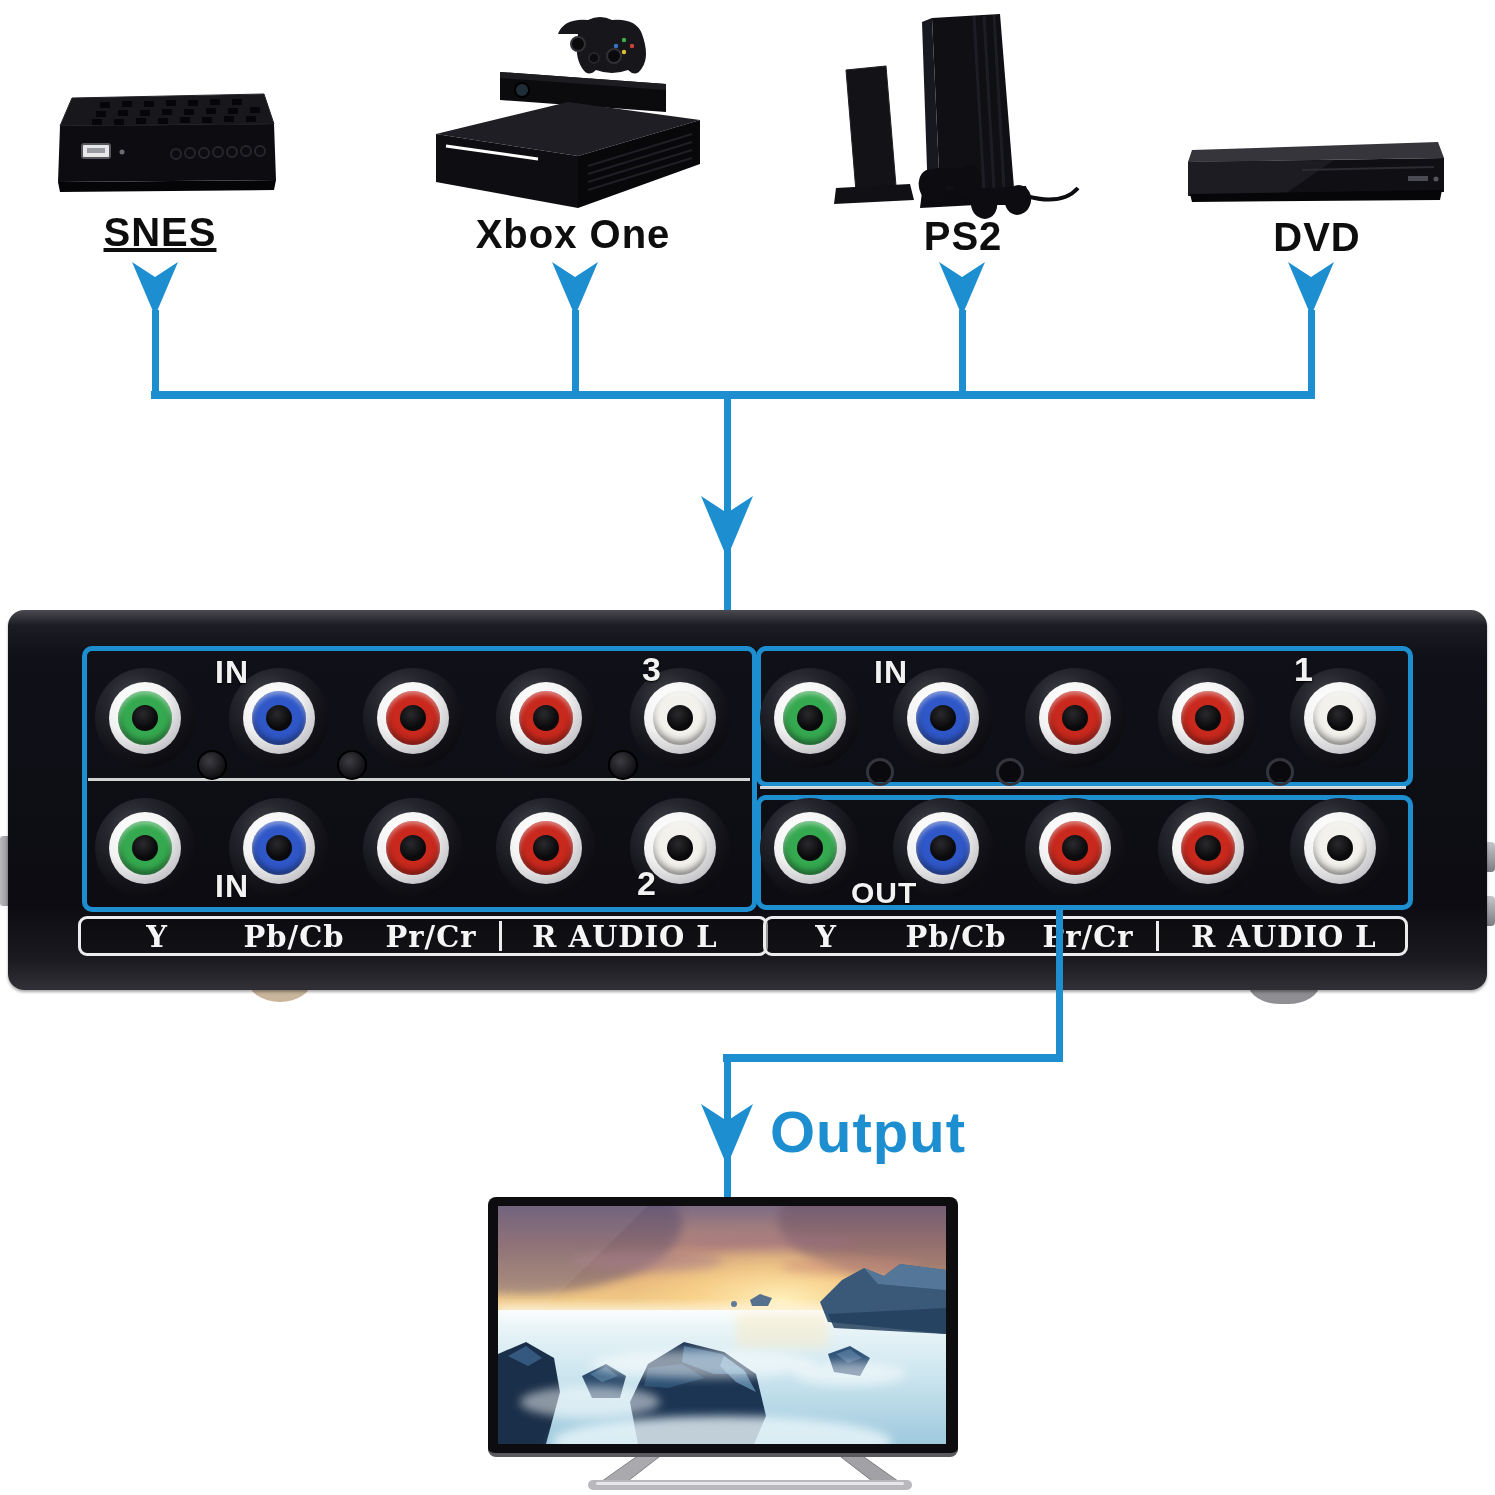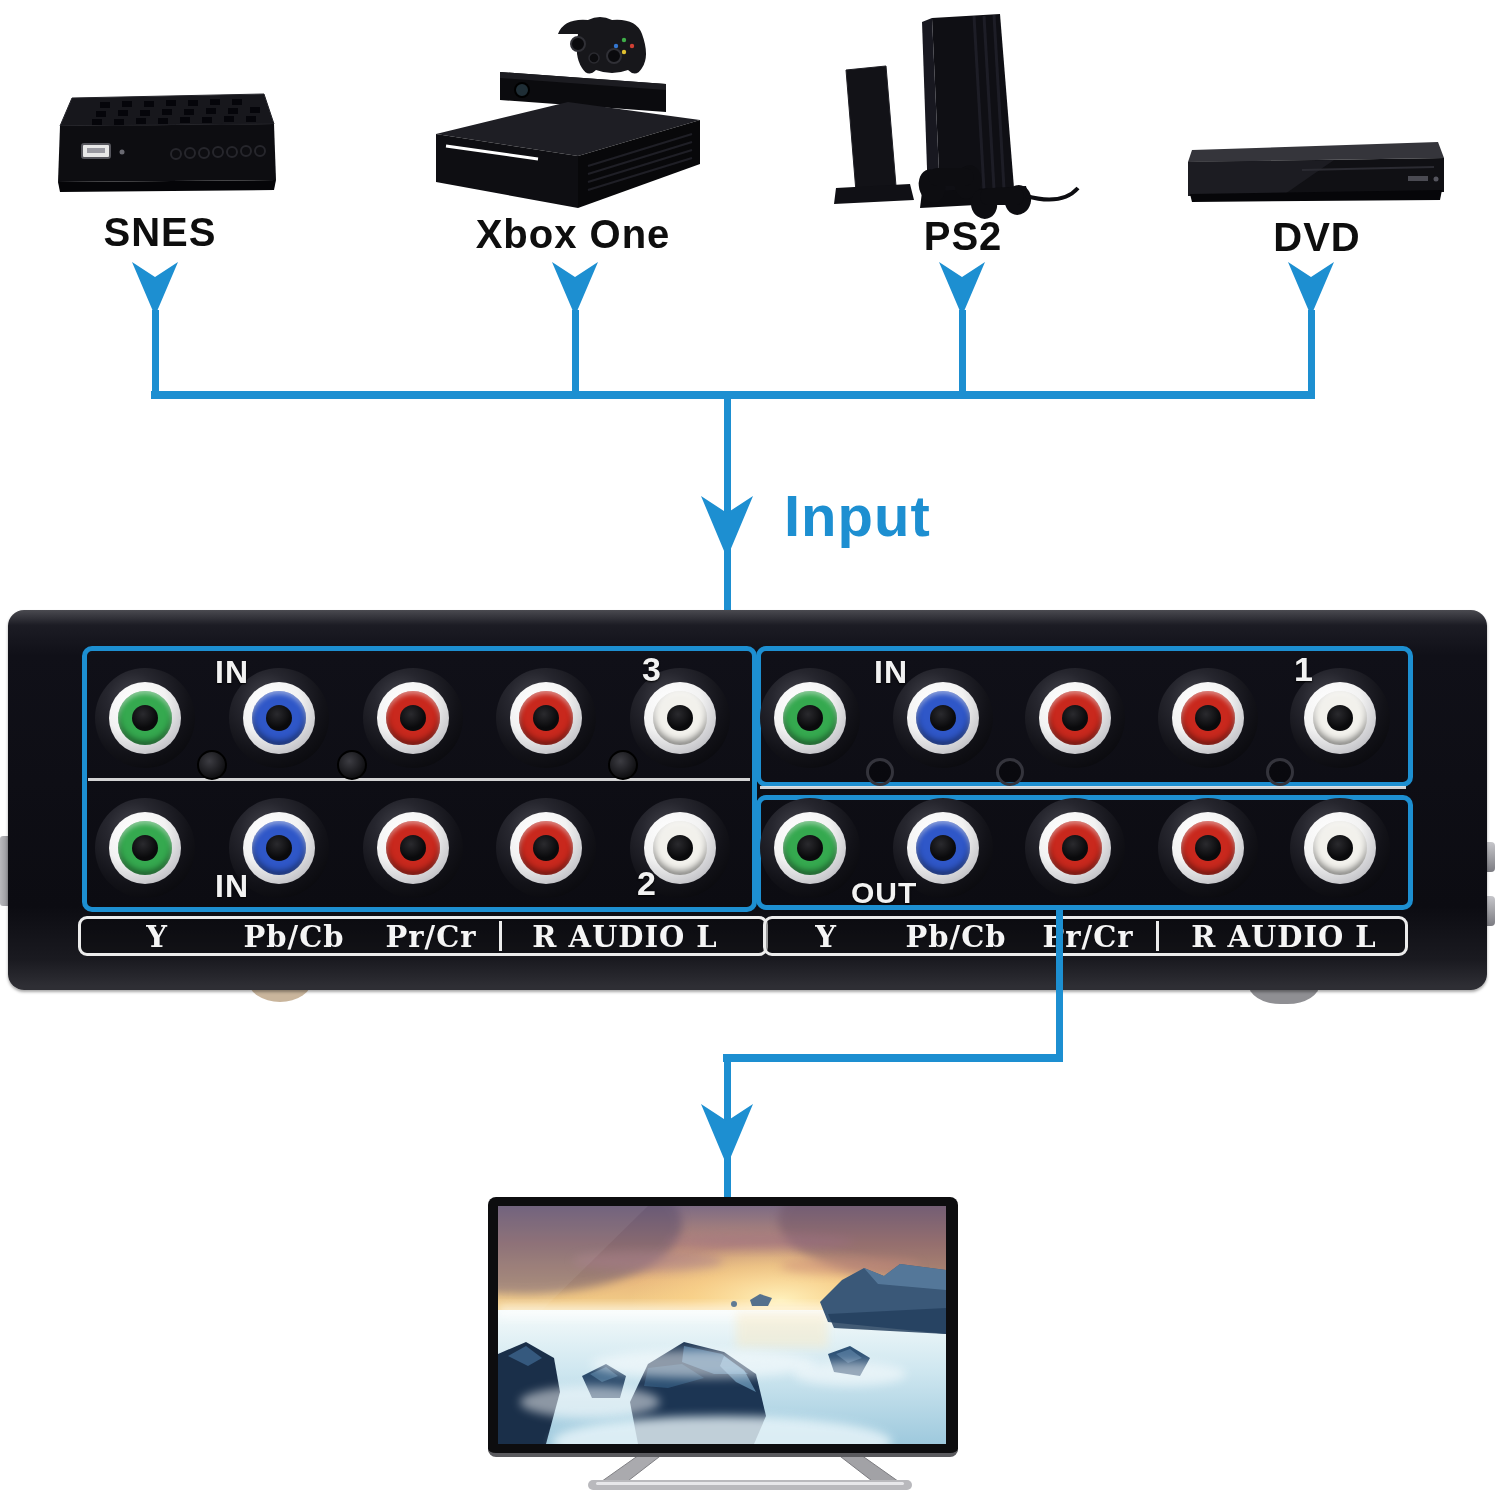--- a/index.html
+++ b/index.html
@@ -149,21 +149,21 @@
   <svg class="abs" style="left:1182px;top:130px;" width="270" height="80" viewBox="0 0 270 80">
     <polygon points="10,20 256,12 262,28 6,32" fill="#35353b"></polygon>
     <polygon points="6,32 262,28 262,62 6,66" fill="#101014"></polygon>
     <polygon points="6,32 152,30 100,66 6,66" fill="#1c1c22"></polygon>
     <line x1="120" y1="40" x2="252" y2="37" stroke="#2b2b32" stroke-width="2"></line>
     <rect x="226" y="46" width="20" height="5" fill="#4a4a52"></rect>
     <circle cx="254" cy="49" r="2.5" fill="#55555e"></circle>
     <polygon points="8,64 260,60 258,70 10,72" fill="#060609"></polygon>
   </svg>
 
-  <div class="dev-label" style="left:160px;top:210px;">SNES</div>
+  <div class="dev-label" style="left:160px;top:210px;text-decoration:underline;">SNES</div>
   <div class="dev-label" style="left:573px;top:212px;">Xbox One</div>
   <div class="dev-label" style="left:963px;top:214px;">PS2</div>
   <div class="dev-label" style="left:1317px;top:215px;">DVD</div>
 
   <svg class="ah" style="left:132px;top:262px;" width="46" height="54" viewBox="0 0 46 54">
       <polygon points="0,0 23,15 46,0 23,54"></polygon>
     </svg>
   <svg class="ah" style="left:552px;top:262px;" width="46" height="54" viewBox="0 0 46 54">
       <polygon points="0,0 23,15 46,0 23,54"></polygon>
     </svg>
@@ -176,21 +176,20 @@
 
   <div class="vline" style="left:151.5px;top:310px;height:85px;"></div>
   <div class="vline" style="left:571.5px;top:310px;height:85px;"></div>
   <div class="vline" style="left:958.5px;top:310px;height:85px;"></div>
   <div class="vline" style="left:1307.5px;top:310px;height:85px;"></div>
   <div class="hline" style="left:151px;top:391px;width:1164px;"></div>
   <div class="vline" style="left:723.5px;top:391px;height:257px;"></div>
   <svg class="ah" style="left:701px;top:496px;" width="52" height="62" viewBox="0 0 52 62">
       <polygon points="0,0 26,17 52,0 26,62"></polygon>
     </svg>
-  <div class="flow-text" style="left:784px;top:482px;">Input</div>
 
   <div class="foot" style="left:248px;top:958px;width:64px;height:44px;border-radius:50%;background:#c9b59c;"></div>
   <div class="foot" style="left:1248px;top:958px;width:72px;height:46px;border-radius:45%;background:#8f8f93;"></div>
   <div class="side-tab" style="left:0;top:836px;width:16px;height:70px;background:linear-gradient(90deg,#b9b9bd,#77777d);border-radius:3px;"></div>
   <div class="side-tab" style="left:1478px;top:842px;width:17px;height:30px;background:linear-gradient(180deg,#c6c6ca,#7c7c82);border-radius:4px;"></div>
   <div class="side-tab" style="left:1478px;top:896px;width:17px;height:30px;background:linear-gradient(180deg,#c6c6ca,#7c7c82);border-radius:4px;"></div>
 
   <div class="panel">
 
     <div class="blue-rect" style="left:74px;top:36px;width:675px;height:266px;"></div>
@@ -378,20 +377,21 @@
       <span class="strip-label" style="left:518px;">R AUDIO L</span>
     </div>
   </div>
 
   <div class="vline" style="left:1055.5px;top:906px;height:152px;z-index:3;"></div>
   <div class="hline" style="left:723px;top:1054px;width:340px;"></div>
   <div class="vline" style="left:723.5px;top:1054px;height:143px;"></div>
   <svg class="ah" style="left:701px;top:1104px;" width="52" height="62" viewBox="0 0 52 62">
       <polygon points="0,0 26,17 52,0 26,62"></polygon>
     </svg>
+  <div class="flow-text" style="left:770px;top:1098px;">Output</div>
 
   <svg class="tv-stand" width="420" height="52" viewBox="0 0 420 52">
     <polygon points="106,0 128,0 84,34 58,34" fill="#aaaaae" stroke="#808084" stroke-width="1"></polygon>
     <polygon points="292,0 314,0 362,34 336,34" fill="#a2a2a6" stroke="#7c7c80" stroke-width="1"></polygon>
     <ellipse cx="210" cy="38" rx="165" ry="8" fill="#ffffff" opacity="0.8"></ellipse>
     <rect x="48" y="30" width="324" height="10" rx="5" fill="#b9b9bd"></rect>
     <rect x="56" y="32" width="308" height="3" rx="1.5" fill="#e7e7ea"></rect>
   </svg>
   <div class="tv-bezel">
     <div class="tv-screen">

